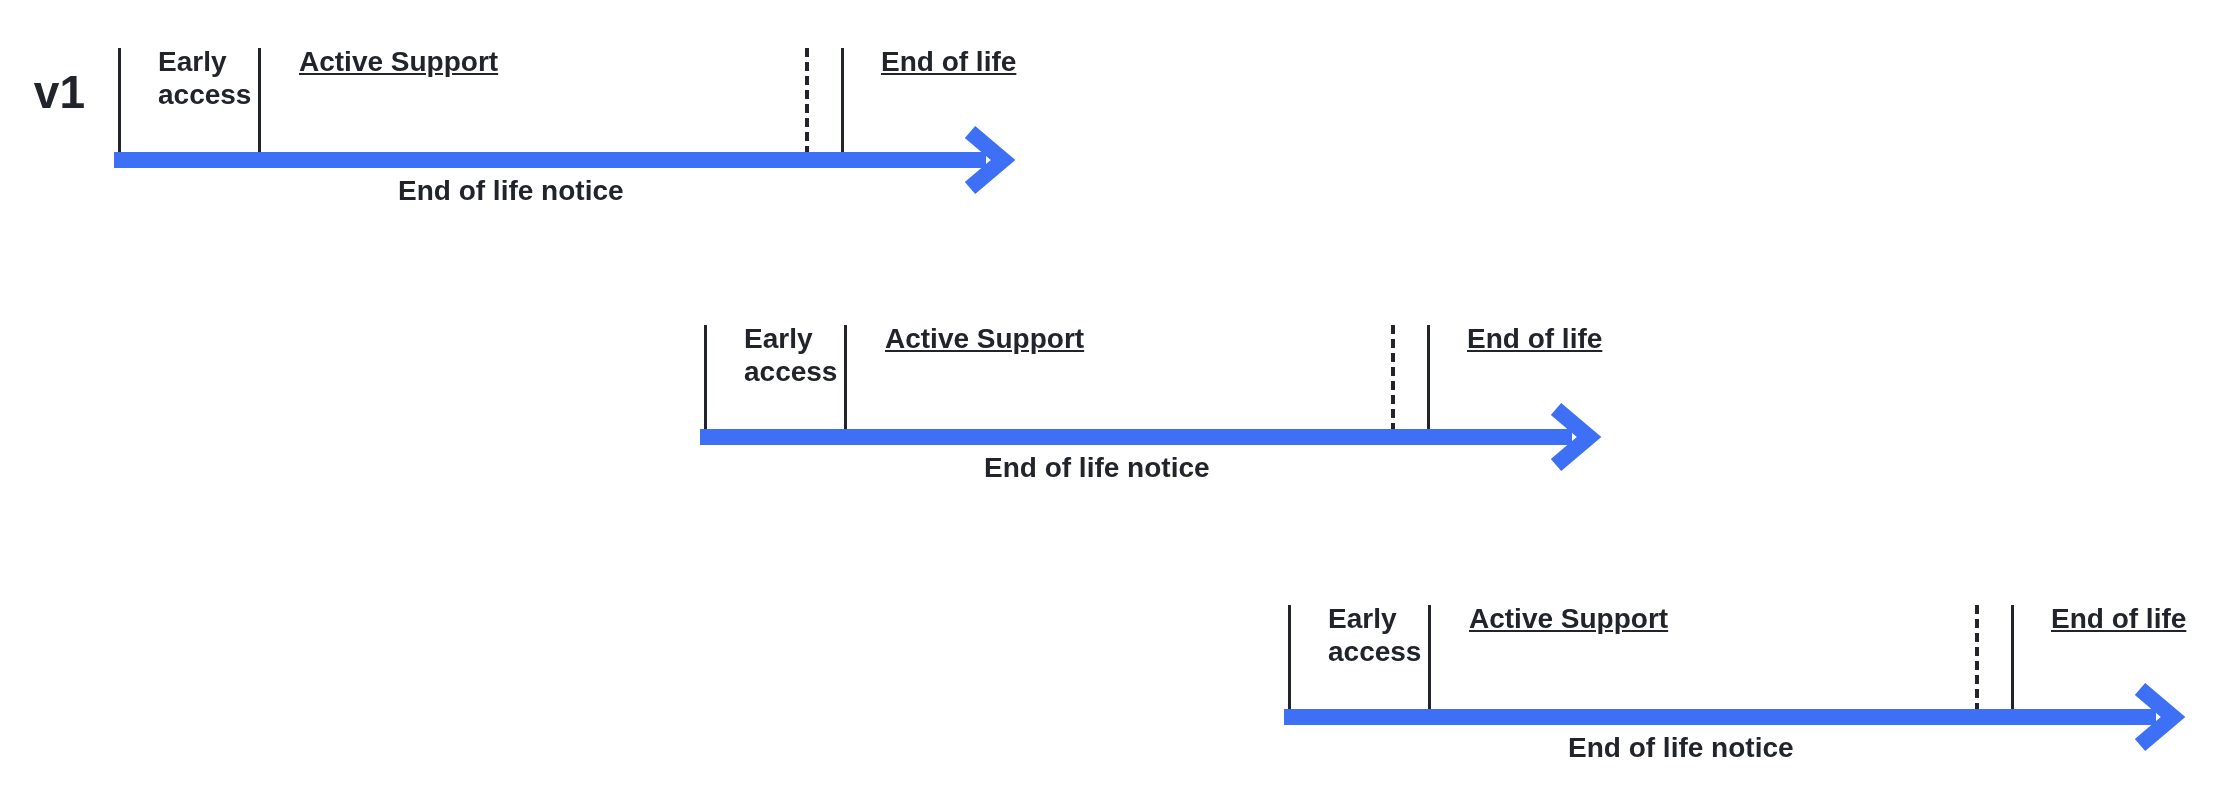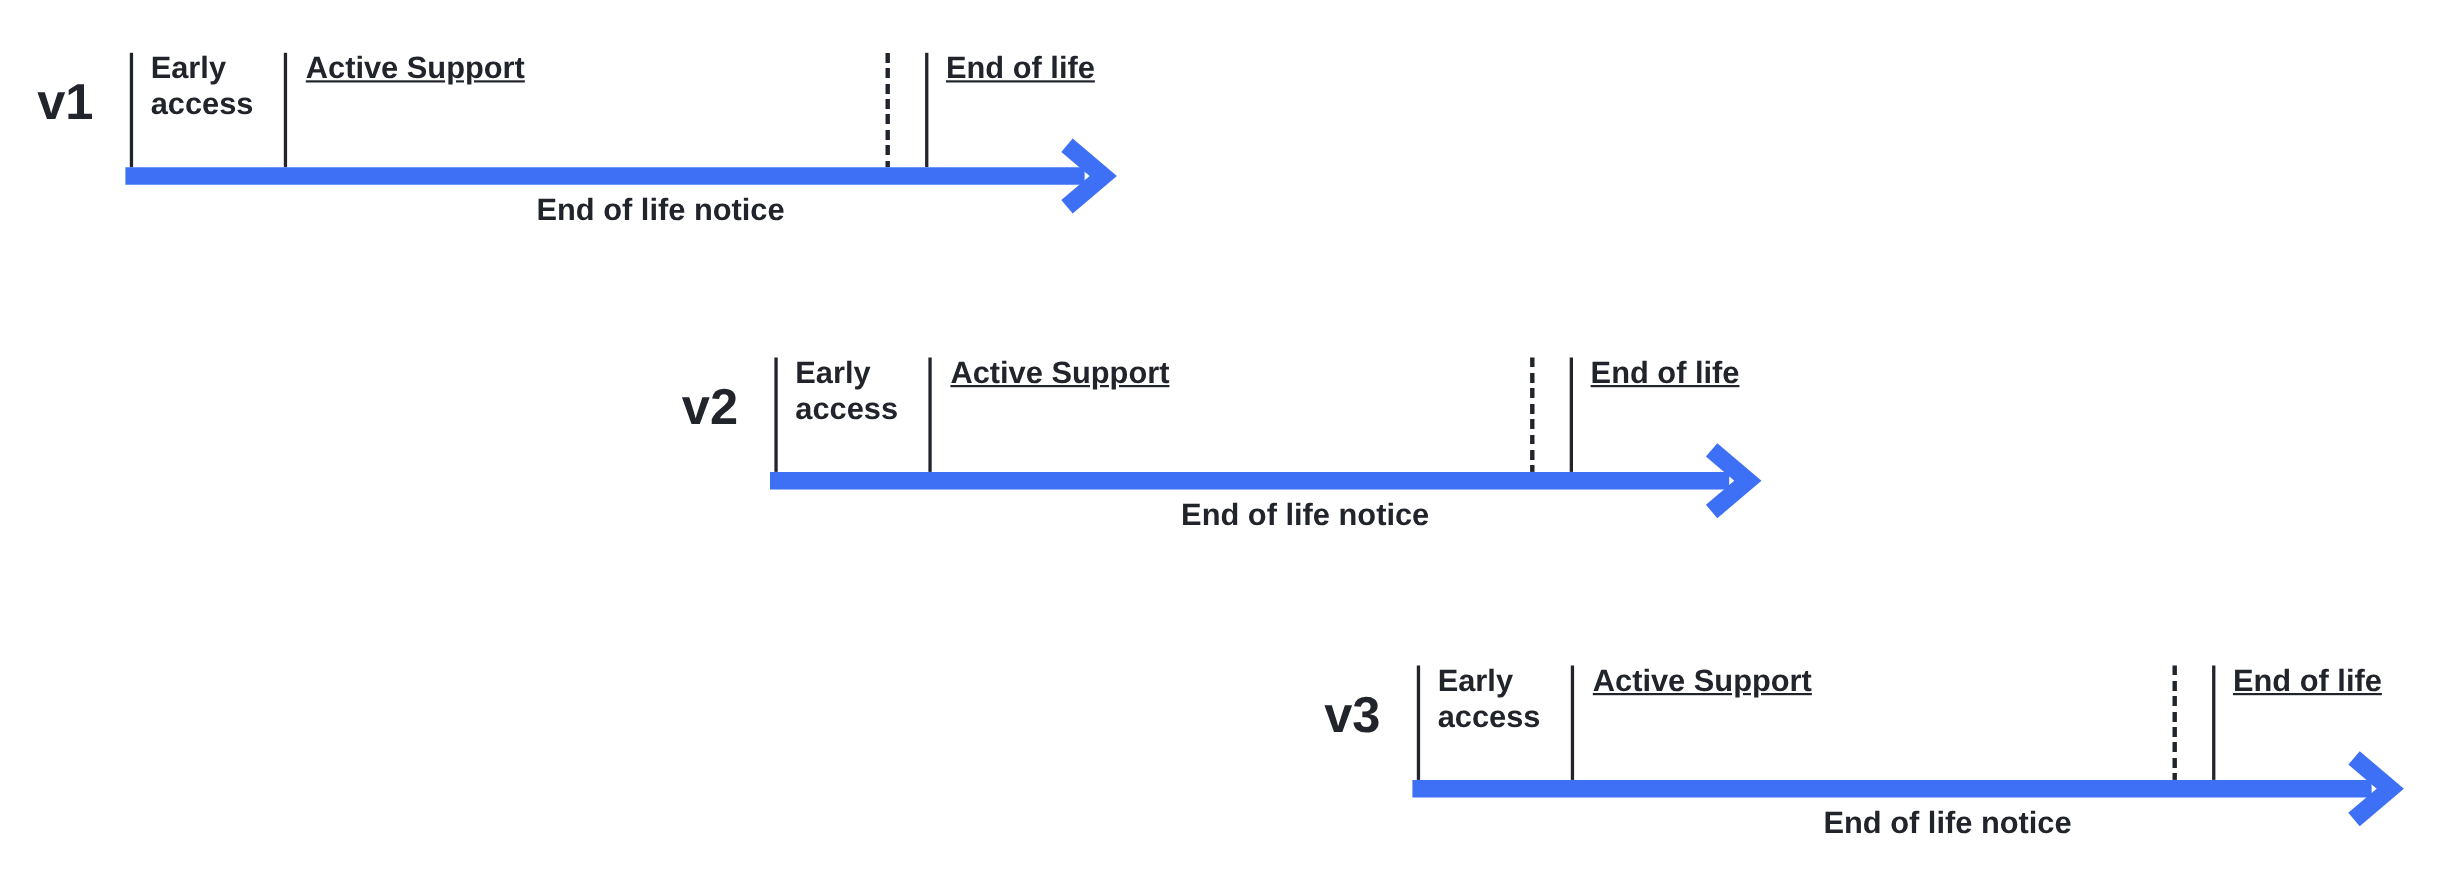--- a/index.html
+++ b/index.html
@@ -55,20 +55,21 @@
       transparent 9px 14px
     );
   }
   .phase-label {
     position: absolute;
     top: calc(var(--y0) - 3px);
     font-size: 28px;
     line-height: 33px;
     font-weight: 700;
     color: var(--ink, #21242B);
+    margin-left: 21px;
   }
   .phase-early  { left: calc(var(--x0) + 19px); width: 105px; }
   .phase-active { left: calc(var(--x0) + 160px); white-space: nowrap; text-decoration: underline; }
   .phase-eol    { left: calc(var(--x0) + 742px); white-space: nowrap; text-decoration: underline; }
 
   .arrow {
     position: absolute;
     left: calc(var(--x0) - 12px);
     top: calc(var(--y0) + 64px);
     width: 930px;
@@ -85,21 +86,21 @@
     stroke-width: 16;
     fill: none;
     stroke-linecap: butt;
     stroke-linejoin: miter;
   }
   .notice {
     position: absolute;
     left: calc(var(--x0) + 280px);
     top: calc(var(--y0) + 126px);
     width: 405px;
-    text-align: center;
+    text-align: left;
     font-size: 28px;
     line-height: 34px;
     font-weight: 700;
     white-space: nowrap;
     color: var(--ink, #21242B);
   }
 </style>
 </head>
 <body>
 
@@ -115,37 +116,35 @@
     <div class="tick tick-eol"></div>
     <div class="phase-label phase-eol">End of life</div>
     <svg class="arrow" viewBox="0 0 930 96" aria-hidden="true">
       <line class="shaft" x1="8" y1="48" x2="880" y2="48"></line>
       <path class="head" d="M864 20 L897 48 L864 76"></path>
     </svg>
     <div class="notice">End of life notice</div>
   </div>
 
   <div class="row row-v2">
-    <div class="version">v2</div>
     <div class="tick tick-start"></div>
     <div class="phase-label phase-early">Early access</div>
     <div class="tick tick-active"></div>
     <div class="phase-label phase-active">Active Support</div>
     <div class="tick-dashed"></div>
     <div class="tick tick-eol"></div>
     <div class="phase-label phase-eol">End of life</div>
     <svg class="arrow" viewBox="0 0 930 96" aria-hidden="true">
       <line class="shaft" x1="8" y1="48" x2="880" y2="48"></line>
       <path class="head" d="M864 20 L897 48 L864 76"></path>
     </svg>
     <div class="notice">End of life notice</div>
   </div>
 
   <div class="row row-v3">
-    <div class="version">v3</div>
     <div class="tick tick-start"></div>
     <div class="phase-label phase-early">Early access</div>
     <div class="tick tick-active"></div>
     <div class="phase-label phase-active">Active Support</div>
     <div class="tick-dashed"></div>
     <div class="tick tick-eol"></div>
     <div class="phase-label phase-eol">End of life</div>
     <svg class="arrow" viewBox="0 0 930 96" aria-hidden="true">
       <line class="shaft" x1="8" y1="48" x2="880" y2="48"></line>
       <path class="head" d="M864 20 L897 48 L864 76"></path>

